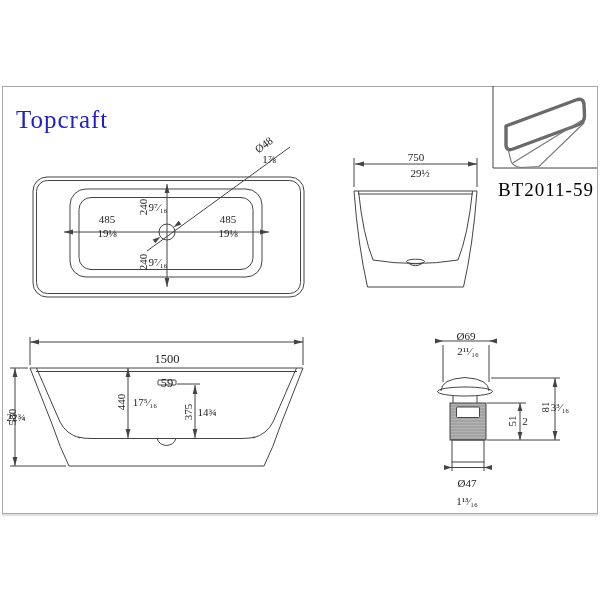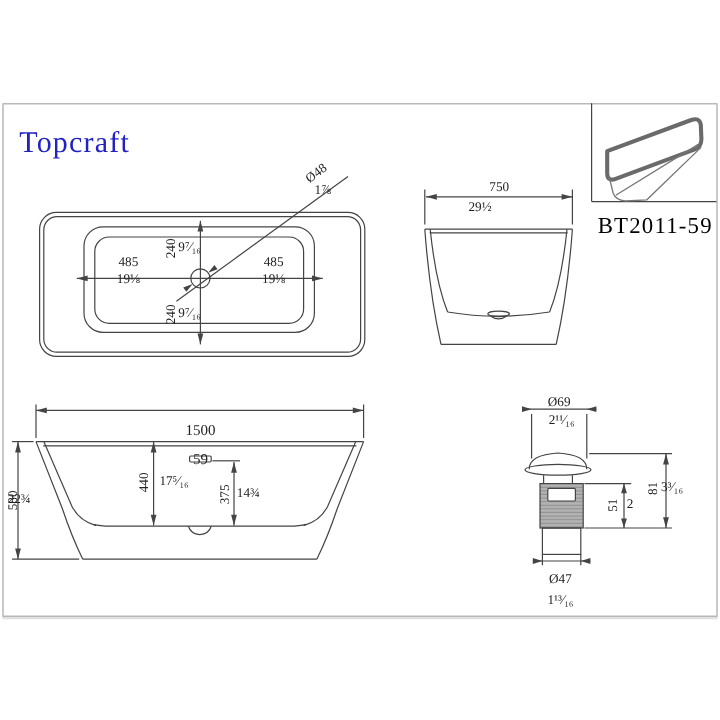--- a/index.html
+++ b/index.html
@@ -155,21 +155,21 @@
   <div class="lbl" style="left:228px;top:219px">485</div>
   <div class="lbl" style="left:228px;top:233px">19⅛</div>
   <div class="lbl rot" style="left:143px;top:207px">240</div>
   <div class="lbl" style="left:158px;top:207px">9⁷⁄₁₆</div>
   <div class="lbl rot" style="left:143px;top:262px">240</div>
   <div class="lbl" style="left:158px;top:262px">9⁷⁄₁₆</div>
   <div class="lbl diag" style="left:264px;top:145px">Ø48</div>
   <div class="lbl" style="left:269px;top:159px">1⅞</div>
 
   <div class="lbl" style="left:416px;top:157px">750</div>
-  <div class="lbl" style="left:400px;top:173px">29½</div>
+  <div class="lbl" style="left:420px;top:173px">29½</div>
 
   <div class="lbl big" style="left:167px;top:336px">1500</div>
   <div class="lbl big" style="left:167px;top:360px">59</div>
   <div class="lbl rot" style="left:12px;top:417px">580</div>
   <div class="lbl" style="left:16px;top:417px">22¾</div>
   <div class="lbl rot" style="left:121px;top:402px">440</div>
   <div class="lbl" style="left:145px;top:402px">17⁵⁄₁₆</div>
   <div class="lbl rot" style="left:188px;top:412px">375</div>
   <div class="lbl" style="left:207px;top:412px">14¾</div>
 

